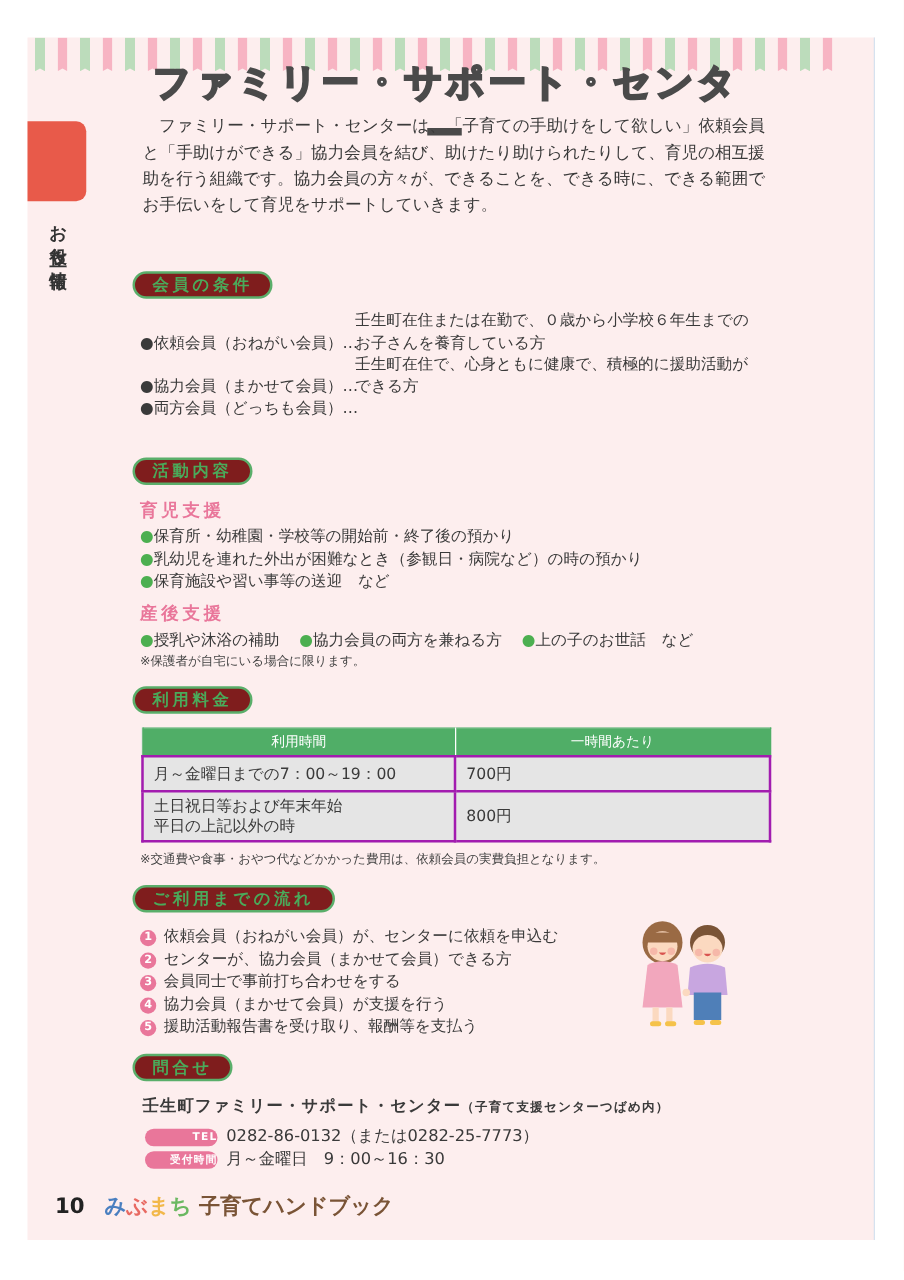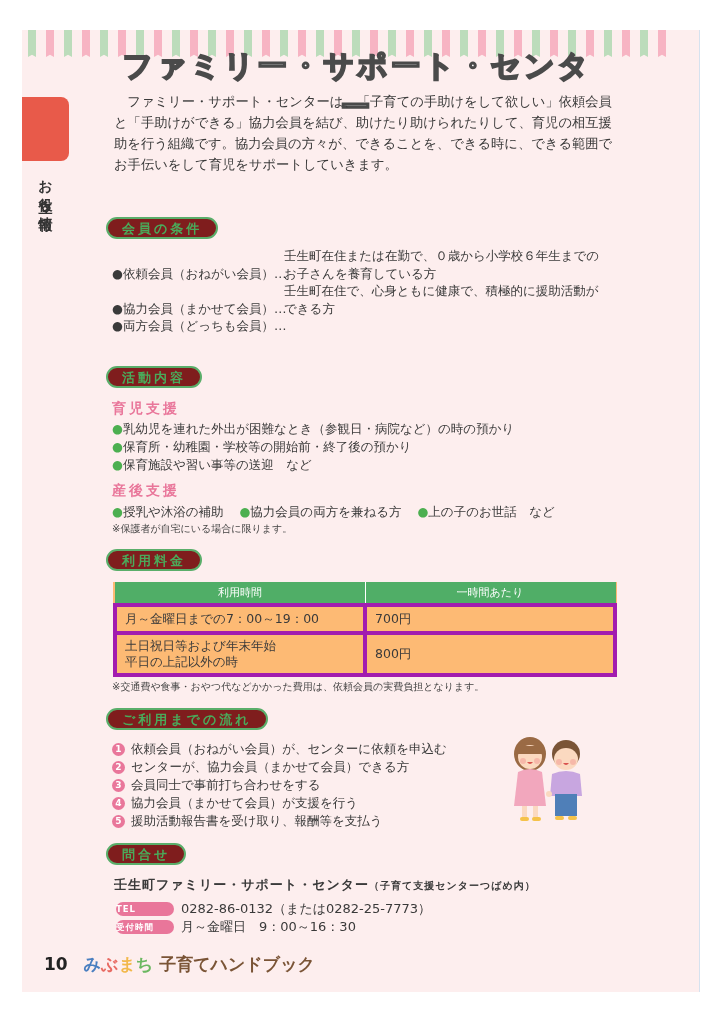--- a/index.html
+++ b/index.html
@@ -19,33 +19,33 @@
           font-size: 13px; font-weight: bold; letter-spacing: 3px; padding: 1px 14px 0 14px; line-height: 17px; }
   .cond { position: absolute; left: 112px; top: 247px; width: 520px; font-size: 12.5px; line-height: 17.5px; }
   .cond-row { display: flex; align-items: flex-end; }
   .cond-head { width: 162px; flex: none; white-space: nowrap; }
   .cond-sep { width: 10px; flex: none; }
   .cond-body { flex: 1; }
   .bullet { color: #4caf50; }
   .sub-head { position: absolute; left: 112px; font-size: 14px; font-weight: bold; color: #e9769a; letter-spacing: 3px; }
   .list { position: absolute; left: 112px; font-size: 12.5px; line-height: 18px; }
   .note { position: absolute; left: 112px; font-size: 10px; color: #444; }
-  table.fee { position: absolute; left: 113px; top: 582px; width: 504px; border-collapse: collapse; background: #fdba74; font-size: 12.5px; }
+  table.fee { position: absolute; left: 113px; top: 582px; width: 504px; border-collapse: collapse; background: #e5e5e5; font-size: 12.5px; }
   table.fee th { background: #50ae67; color: #fff; font-weight: normal; font-size: 11px; height: 22px; border: 1px solid #50ae67; border-right: 1px solid #fff; }
   table.fee th:last-child { border-right: 1px solid #50ae67; }
-  table.fee td { border: 4px solid #a21caf; padding: 3px 8px; vertical-align: middle; line-height: 16px; }
+  table.fee td { border: 2px solid #a21caf; padding: 3px 8px; vertical-align: middle; line-height: 16px; }
   table.fee tr.r1 td { height: 28px; }
   table.fee tr.r2 td { height: 40px; }
   table.fee td.c1 { width: 250px; }
   .flow { position: absolute; left: 112px; top: 740px; font-size: 12.5px; line-height: 18px; }
   .num { display: inline-block; width: 13px; height: 13px; border-radius: 50%; background: #e9769a; color: #fff; font-size: 9px; line-height: 13px; text-align: center; font-weight: bold; margin-right: 6px; vertical-align: 1px; }
   .kids { position: absolute; left: 508px; top: 732px; width: 82px; height: 92px; }
   .contact-name { position: absolute; left: 114px; top: 876px; font-size: 13px; font-weight: bold; letter-spacing: 1px; color: #3a3a3a; }
   .contact-name small { font-size: 10px; }
-  .tag { display: inline-block; width: 58px; height: 14px; border-radius: 7px; background: #e9769a; color: #fff; font-size: 8.5px; font-weight: bold; text-align: left; line-height: 14px; margin-right: 7px; vertical-align: 1px; letter-spacing: 1px; }
+  .tag { display: inline-block; width: 58px; height: 14px; border-radius: 7px; background: #e9769a; color: #fff; font-size: 8.5px; font-weight: bold; text-align: right; line-height: 14px; margin-right: 7px; vertical-align: 1px; letter-spacing: 1px; }
   .contact-line { position: absolute; left: 116px; font-size: 13px; }
   .footer { position: absolute; left: 44px; top: 953px; font-size: 17px; font-weight: bold; }
   .footer .pnum { color: #222; margin-right: 10px; }
   .footer .l1 { color: #4a7fc0; } .footer .l2 { color: #e86a62; } .footer .l3 { color: #f2b84a; } .footer .l4 { color: #6bb861; }
   .footer .brown { color: #7a5436; }
 </style>
 </head>
 <body>
 
 <div class="page">
@@ -115,22 +115,22 @@
   </div>
   <div class="cond-row">
     <span class="cond-head">●両方会員（どっちも会員）</span>
     <span class="cond-sep">…</span>
   </div>
 </div>
 
 <div class="pill" style="left:106px; top:366px;">活動内容</div>
 <div class="sub-head" style="top:400px;">育児支援</div>
 <div class="list" style="top:420px;">
+  <div><span class="bullet">●</span><span>保育所・幼稚園・学校等の開始前・終了後の預かり</span></div>
   <div><span class="bullet">●</span><span>乳幼児を連れた外出が困難なとき（参観日・病院など）の時の預かり</span></div>
-  <div><span class="bullet">●</span><span>保育所・幼稚園・学校等の開始前・終了後の預かり</span></div>
   <div><span class="bullet">●</span><span>保育施設や習い事等の送迎　など</span></div>
 </div>
 <div class="sub-head" style="top:482px;">産後支援</div>
 <div class="list" style="top:503px;">
   <span><span class="bullet">●</span><span>授乳や沐浴の補助</span></span>&nbsp;&nbsp;&nbsp;
   <span><span class="bullet">●</span><span>協力会員の両方を兼ねる方</span></span>&nbsp;&nbsp;&nbsp;
   <span><span class="bullet">●</span><span>上の子のお世話　など</span></span>
 </div>
 <div class="note" style="top:522px;">※保護者が自宅にいる場合に限ります。</div>
 

